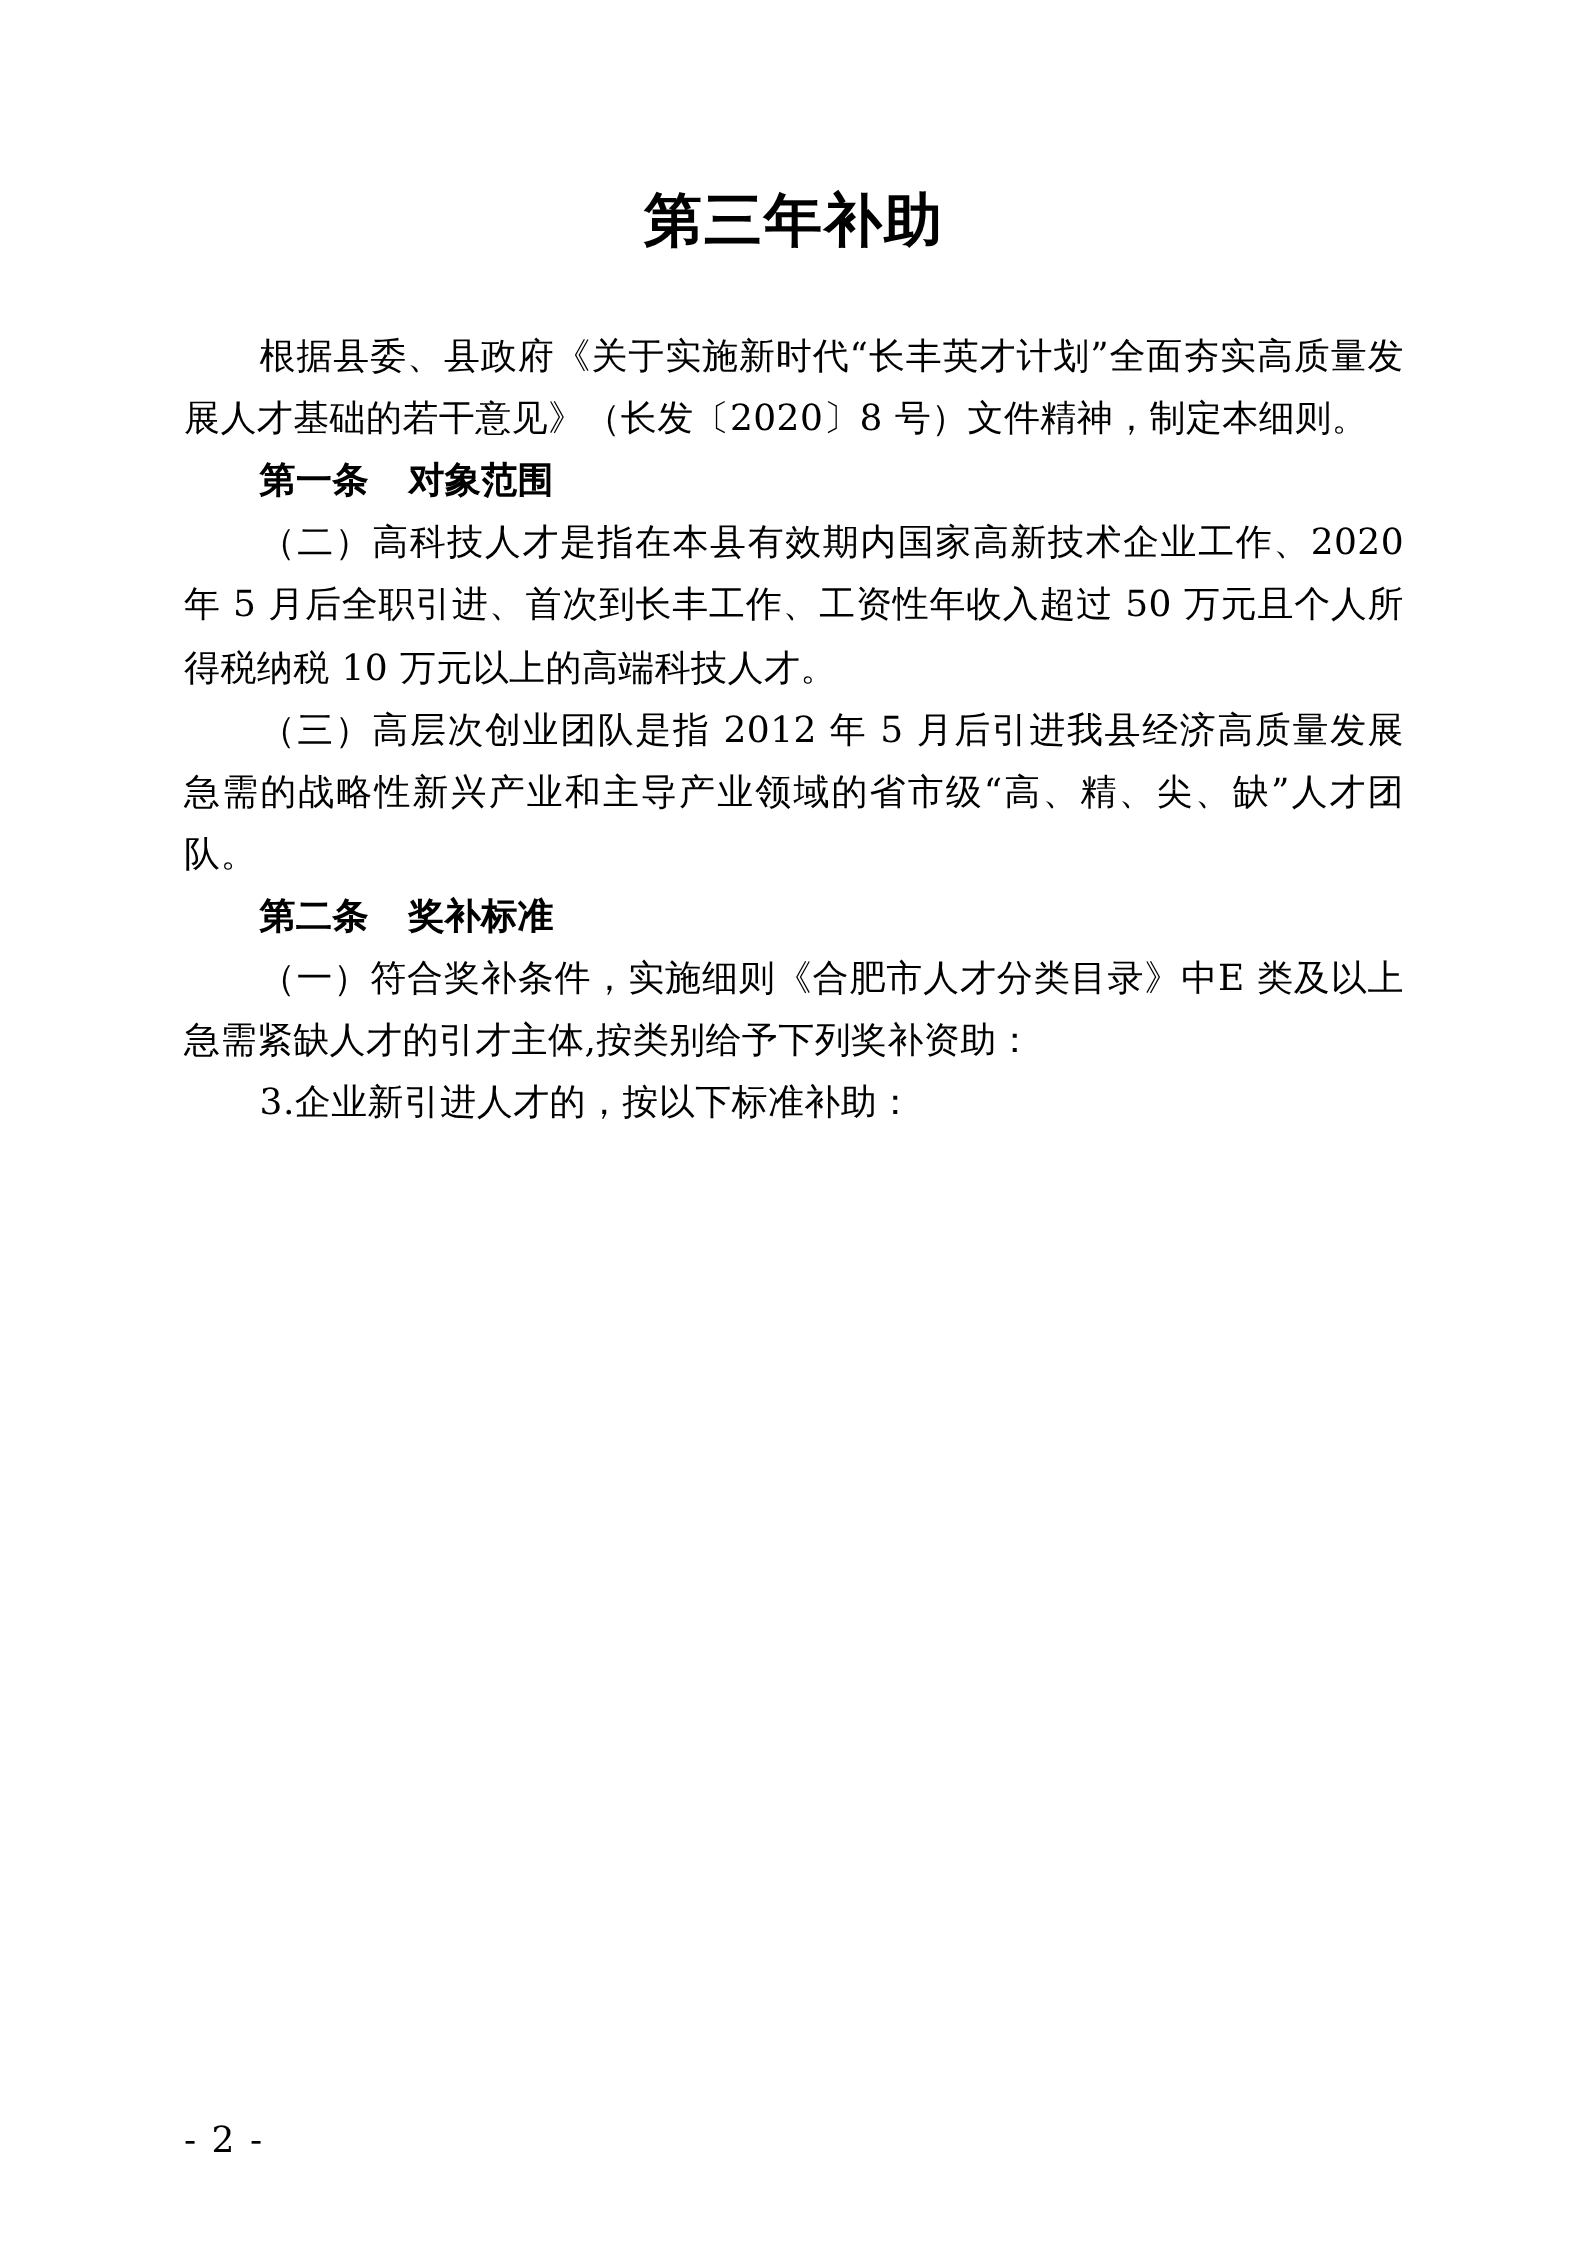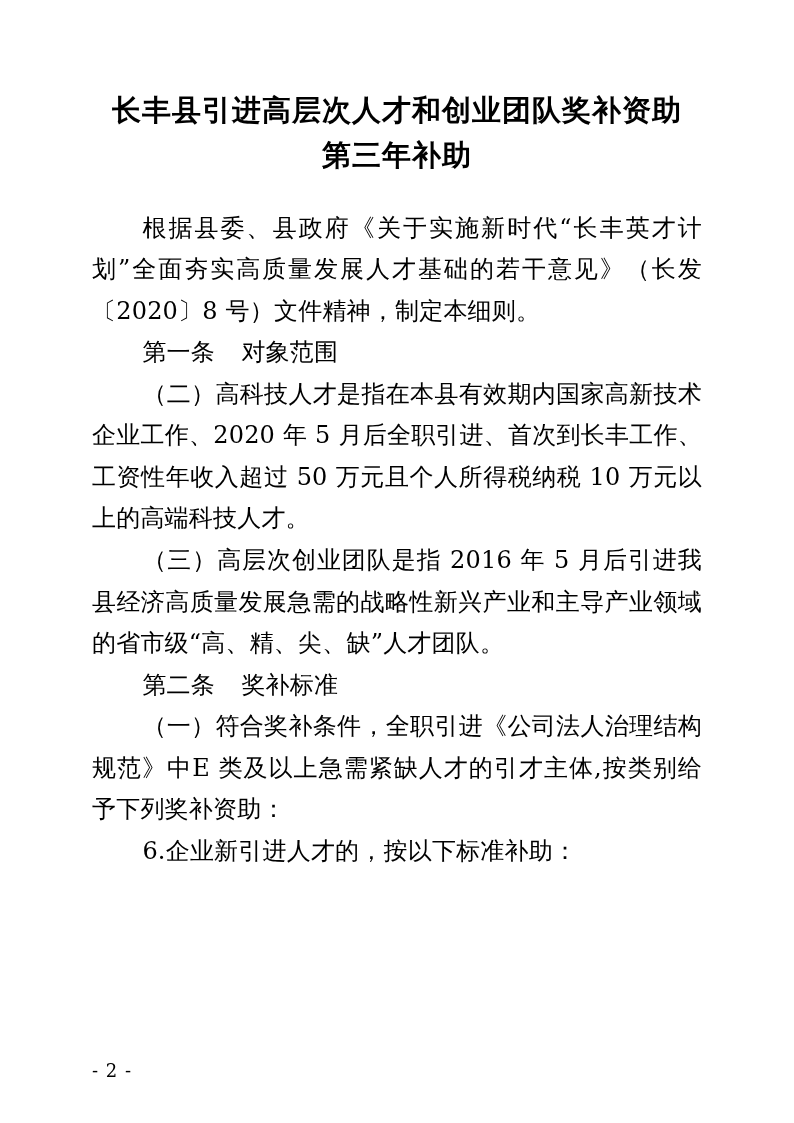--- a/index.html
+++ b/index.html
@@ -31,70 +31,69 @@
     margin: 0 0 6px 0;
   }
   .doc-title .line2 {
     display: block;
   }
   .body-block {
     margin-top: 30px;
   }
   p {
     margin: 0;
-    font-size: 24px;
+    font-size: 18px;
     line-height: 1.73;
     text-align: justify;
     text-justify: inter-ideograph;
     letter-spacing: 0.2px;
   }
   p.indent {
     text-indent: 2.1em;
   }
   p.heading {
     text-indent: 2.1em;
-    font-weight: normal;
+    font-weight: bold;
   }
   p.heading .gap {
     display: inline-block;
     width: 1.1em;
   }
   .page-number {
     position: absolute;
     left: 92px;
     bottom: 42px;
     font-size: 18px;
     letter-spacing: 1px;
   }
 </style>
 </head>
 <body>
 
 <div class="page">
 
   <h1 class="doc-title">
-    <span>长丰县引进高层次人才和创业团队奖补资助</span>
     <span class="line2">第三年补助</span>
   </h1>
 
   <div class="body-block">
 
     <p class="indent">根据县委、县政府《关于实施新时代“长丰英才计划”全面夯实高质量发展人才基础的若干意见》（长发〔2020〕8 号）文件精神，制定本细则。</p>
 
     <p class="heading"><span>第一条</span><span class="gap"></span><span>对象范围</span></p>
 
 
     <p class="indent">（二）高科技人才是指在本县有效期内国家高新技术企业工作、2020 年 5 月后全职引进、首次到长丰工作、工资性年收入超过 50 万元且个人所得税纳税 10 万元以上的高端科技人才。</p>
 
-    <p class="indent">（三）高层次创业团队是指 2016 年 5 月后引进我县经济高质量发展急需的战略性新兴产业和主导产业领域的省市级“高、精、尖、缺”人才团队。</p>
+    <p class="indent">（三）高层次创业团队是指 2012 年 5 月后引进我县经济高质量发展急需的战略性新兴产业和主导产业领域的省市级“高、精、尖、缺”人才团队。</p>
 
     <p class="heading"><span>第二条</span><span class="gap"></span><span>奖补标准</span></p>
 
-    <p class="indent">（一）符合奖补条件，全职引进《公司法人治理结构规范》中E 类及以上急需紧缺人才的引才主体,按类别给予下列奖补资助：</p>
+    <p class="indent">（一）符合奖补条件，实施细则《合肥市人才分类目录》中E 类及以上急需紧缺人才的引才主体,按类别给予下列奖补资助：</p>
 
-    <p class="indent">6.企业新引进人才的，按以下标准补助：</p>
+    <p class="indent">3.企业新引进人才的，按以下标准补助：</p>
 
 
   </div>
 
   <div class="page-number">- 2 -</div>
 
 </div>
 
 </body></html>

